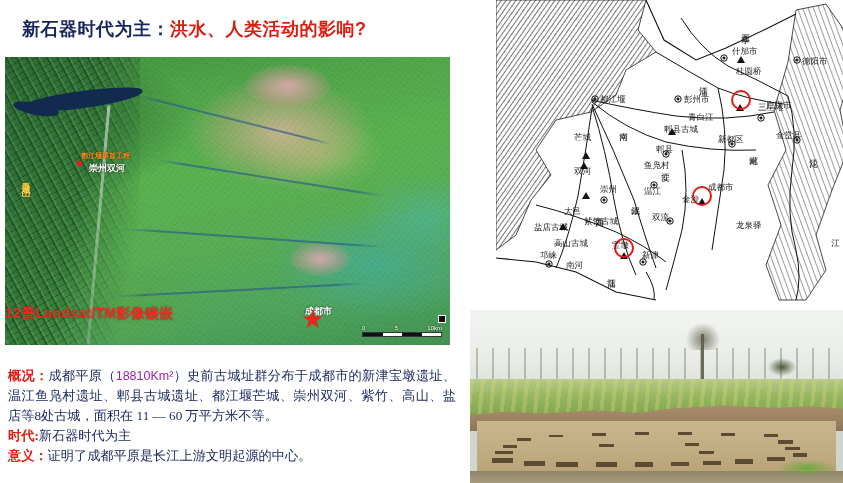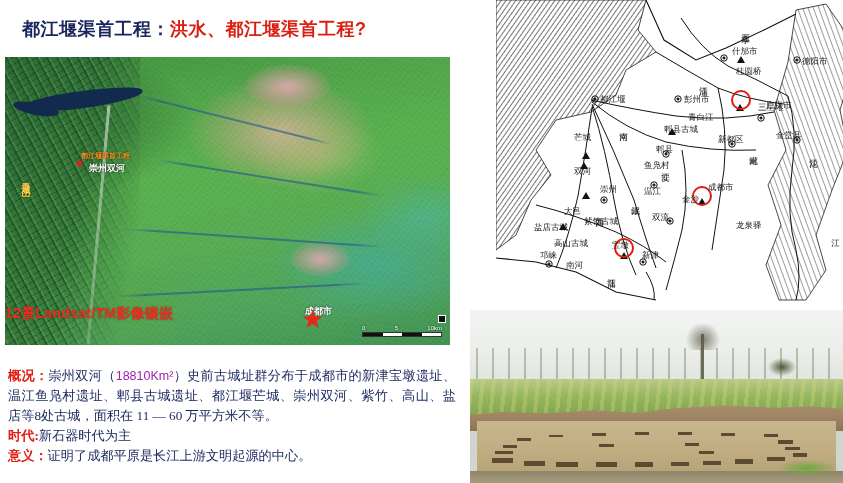--- a/index.html
+++ b/index.html
@@ -258,21 +258,21 @@
     width: 58px; height: 16px;
     background: radial-gradient(ellipse at center, #6ea83f 0%, rgba(110,168,63,0) 72%);
   }
 </style>
 </head>
 <body>
 
 <div id="slide">
 
   <div class="title-bar">
-    <span class="title-main">都江堰渠首工程：</span><span class="title-accent">洪水、都江堰渠首工程?</span>
+    <span class="title-main">新石器时代为主：</span><span class="title-accent">洪水、人类活动的影响?</span>
   </div>
 
   <div class="sat-wrap">
     <div class="sat-base"></div>
     <div class="sat-noise"></div>
     <div class="sat-mtn"></div>
     <div class="sat-urban u1"></div>
     <div class="sat-urban u2"></div>
     <div class="sat-lake l1"></div>
     <div class="sat-lake l2"></div>
@@ -301,21 +301,21 @@
       <div class="bar">
         <span></span>
           <span></span>
           <span></span>
           <span></span>
       </div>
     </div>
   </div>
 
   <div class="body-text">
-    <p class="p-overview"><span class="lab-red">概况：</span><span>崇州双河（</span><span class="num-green">18810Km²</span><span>）史前古城址群分布于成都市的新津宝墩遗址、温江鱼凫村遗址、郫县古城遗址、都江堰芒城、崇州双河、紫竹、高山、盐店等8处古城，面积在 11 — 60 万平方米不等。</span></p>
+    <p class="p-overview"><span class="lab-red">概况：</span><span>成都平原（</span><span class="num-green">18810Km²</span><span>）史前古城址群分布于成都市的新津宝墩遗址、温江鱼凫村遗址、郫县古城遗址、都江堰芒城、崇州双河、紫竹、高山、盐店等8处古城，面积在 11 — 60 万平方米不等。</span></p>
     <p class="p-era"><span class="lab-red">时代:</span><span>新石器时代为主</span></p>
     <p class="p-meaning"><span class="lab-red">意义：</span><span>证明了成都平原是长江上游文明起源的中心。</span></p>
   </div>
 
   <div class="map-wrap">
     <svg width="373" height="302" viewBox="0 0 373 302">
       <rect x="0" y="0" width="373" height="302" fill="#ffffff"></rect>
 
       <defs>
         <pattern id="hatch" width="4" height="4" patternUnits="userSpaceOnUse" patternTransform="rotate(35)">

